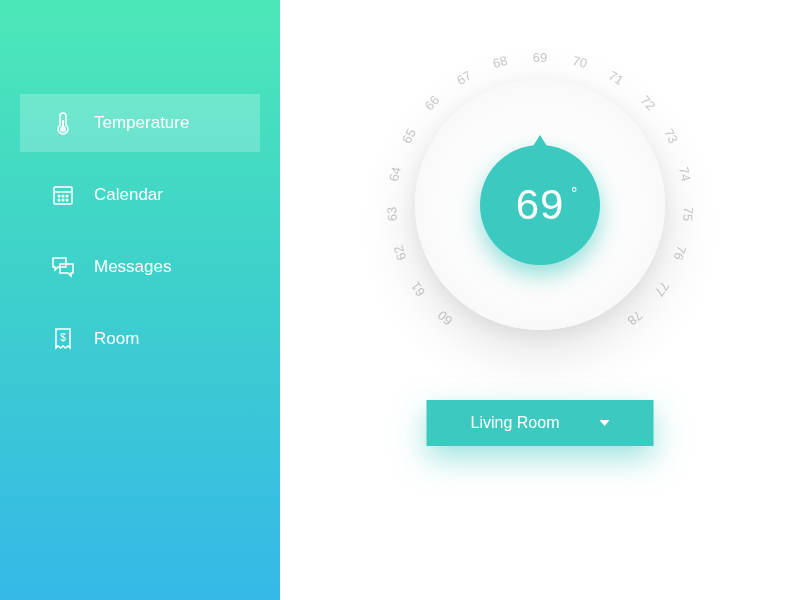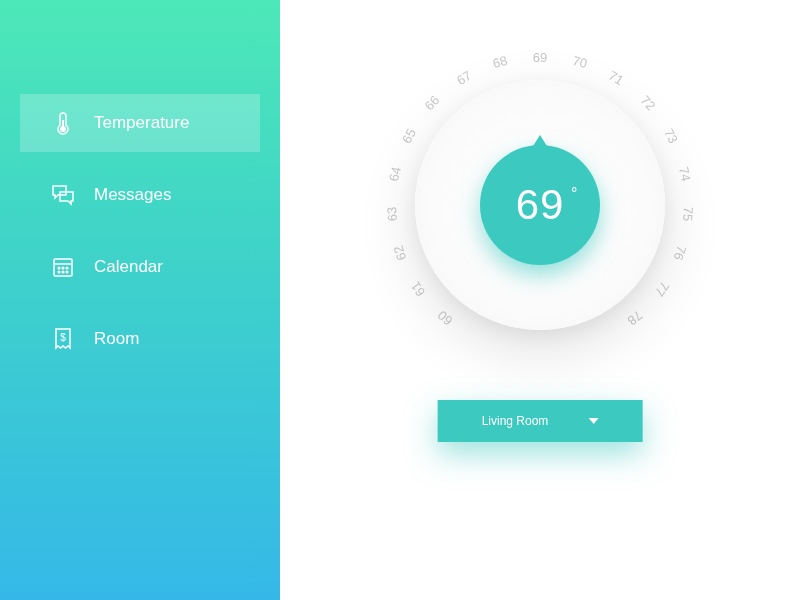--- a/index.html
+++ b/index.html
@@ -117,21 +117,21 @@
   position: absolute;
   left: 50%;
   top: 400px;
   transform: translateX(-50%);
   background: #3bc9c0;
   color: #fff;
   padding: 14px 44px;
   display: flex;
   align-items: center;
   gap: 40px;
-  font-size: 12px;
+  font-size: 16px;
   font-weight: 300;
   cursor: pointer;
   box-shadow: 0 12px 30px rgba(59,201,192,0.5);
 }
 .chevron {
   width: 0;
   height: 0;
   border-left: 5px solid transparent;
   border-right: 5px solid transparent;
   border-top: 6px solid #fff;
@@ -144,46 +144,46 @@
 
   <div class="sidebar-item active">
     <span class="icon">
       <svg width="20" height="26" viewBox="0 0 20 26" fill="none" stroke="#fff" stroke-width="1.5">
         <path d="M10 3 a3 3 0 0 1 3 3 v9 a5 5 0 1 1 -6 0 v-9 a3 3 0 0 1 3 -3 z"></path>
         <circle cx="10" cy="19" r="2.2" fill="#fff"></circle>
         <line x1="10" y1="19" x2="10" y2="10" stroke="#fff" stroke-width="2"></line>
       </svg>
     </span>
     <span>Temperature</span>
-  </div>
-
-  <div class="sidebar-item">
-    <span class="icon">
-      <svg width="26" height="24" viewBox="0 0 26 24" fill="none" stroke="#fff" stroke-width="1.5">
-        <path d="M3 3 h13 v9 h-8 l-3 3 v-3 h-2 z"></path>
-        <path d="M10 9 h13 v9 h-2 v3 l-3 -3 h-8 z"></path>
-      </svg>
-    </span>
-    <span>Messages</span>
   </div>
 
   <div class="sidebar-item">
     <span class="icon">
       <svg width="24" height="24" viewBox="0 0 24 24" fill="none" stroke="#fff" stroke-width="1.5">
         <rect x="3" y="4" width="18" height="17" rx="1"></rect>
         <line x1="3" y1="9" x2="21" y2="9"></line>
         <circle cx="8" cy="13" r="0.8" fill="#fff"></circle>
         <circle cx="12" cy="13" r="0.8" fill="#fff"></circle>
         <circle cx="16" cy="13" r="0.8" fill="#fff"></circle>
         <circle cx="8" cy="17" r="0.8" fill="#fff"></circle>
         <circle cx="12" cy="17" r="0.8" fill="#fff"></circle>
         <circle cx="16" cy="17" r="0.8" fill="#fff"></circle>
       </svg>
     </span>
     <span>Calendar</span>
+  </div>
+
+  <div class="sidebar-item">
+    <span class="icon">
+      <svg width="26" height="24" viewBox="0 0 26 24" fill="none" stroke="#fff" stroke-width="1.5">
+        <path d="M3 3 h13 v9 h-8 l-3 3 v-3 h-2 z"></path>
+        <path d="M10 9 h13 v9 h-2 v3 l-3 -3 h-8 z"></path>
+      </svg>
+    </span>
+    <span>Messages</span>
   </div>
 
   <div class="sidebar-item">
     <span class="icon">
       <svg width="22" height="26" viewBox="0 0 22 26" fill="none" stroke="#fff" stroke-width="1.5">
         <path d="M4 3 h14 v19 l-2 -2 l-2.5 2 l-2.5 -2 l-2.5 2 l-2.5 -2 l-2 2 z"></path>
         <text x="11" y="15" text-anchor="middle" font-size="10" fill="#fff" stroke="none">$</text>
       </svg>
     </span>
     <span>Room</span>

